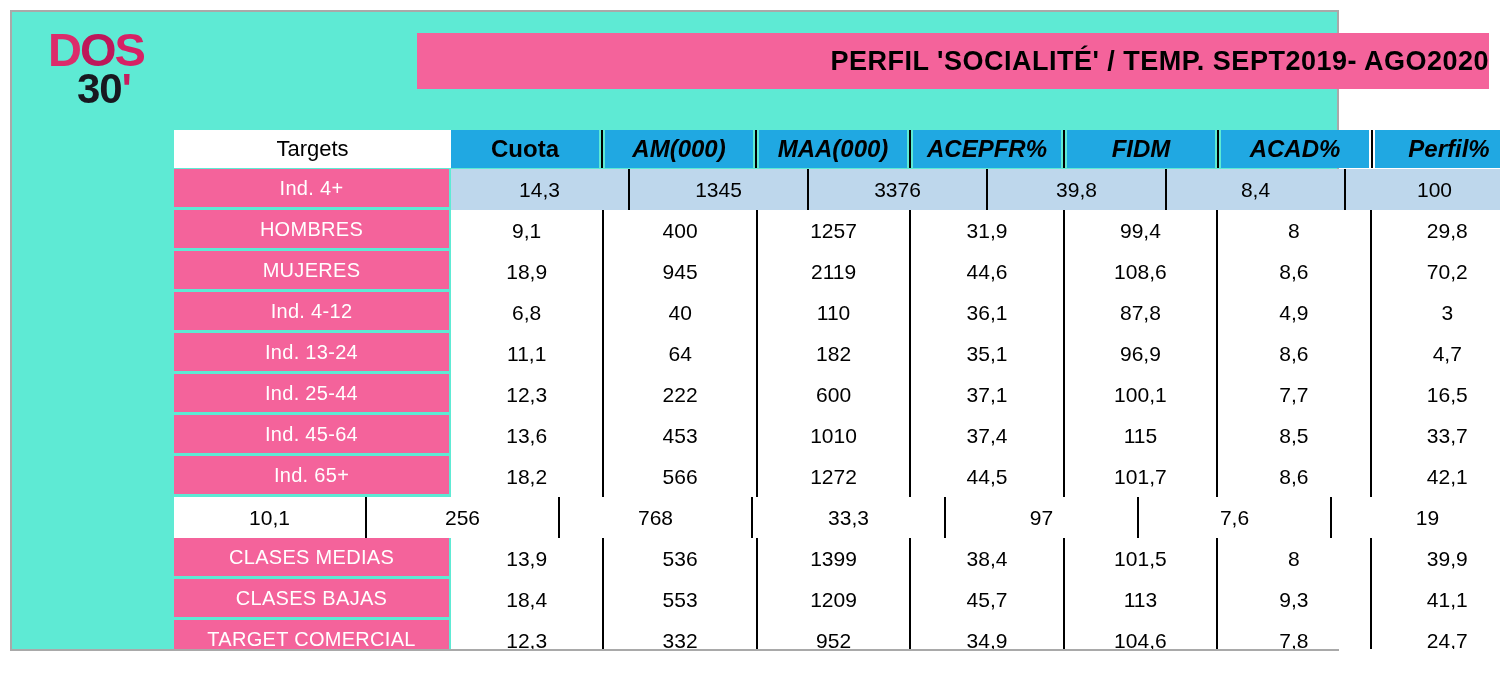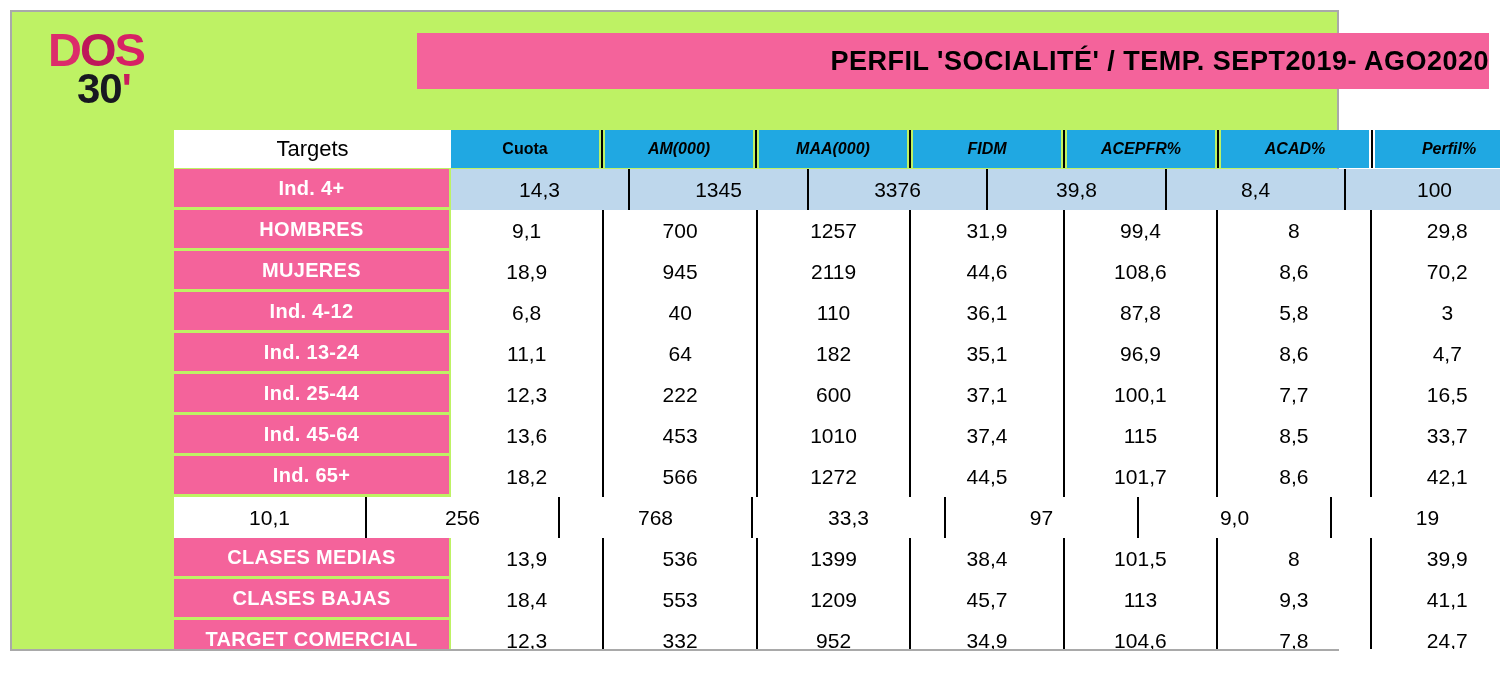--- a/index.html
+++ b/index.html
@@ -10,21 +10,21 @@
     overflow: hidden;
     font-family: "Liberation Sans", sans-serif;
   }
   .page { position: relative; width: 1500px; height: 699px; background: #fff; }
   .card {
     position: absolute;
     left: 10px; top: 10px;
     width: 1329px; height: 641px;
     box-sizing: border-box;
     border: 2px solid var(--card-border, #a9a9a9);
-    background: #bef264;
+    background: #5eead4;
   }
   
   .logo { position: absolute; left: 26px; top: 14px; line-height: 1; }
   .logo-dos {
     margin-left: 10px;
     font-size: 47px;
     font-weight: bold;
     letter-spacing: -2px;
   }
   .logo-dos span { display: inline-block; }
@@ -64,36 +64,36 @@
     width: 277px; box-sizing: border-box;
     display: flex; align-items: center; justify-content: center;
     font-size: 22px; color: #000; background: #fff;
   }
   .hcells { flex: 1; display: flex; }
   .hcell {
     flex: 1; box-sizing: border-box;
     background: var(--blue-header, #20a8e2);
     background-clip: padding-box;
     display: flex; align-items: center; justify-content: center;
-    font-weight: bold; font-size: 16px; color: #000;
+    font-weight: bold; font-size: 24px; color: #000;
     position: relative;
     text-align: right;
   }
   .hcell + .hcell { border-left: 6px solid transparent; font-style: italic; }
   .hcell + .hcell::before {
     content: "";
     position: absolute; left: -4px; top: 0; bottom: 0; width: 2px;
     background: #000;
   }
   .trow { display: flex; height: 41px; }
   .rlabel {
     width: 275px; height: 38px; margin-right: 2px;
     box-sizing: border-box;
     background: var(--pink, #f4639b);
-    color: #fff; font-weight: bold; font-size: 20px;
+    color: #fff; font-weight: normal; font-size: 20px;
     display: flex; align-items: center; justify-content: center;
     letter-spacing: 0.3px;
   }
   .cells { flex: 1; display: flex; }
   .cell {
     flex: 1; box-sizing: border-box;
     display: flex; align-items: center; justify-content: center;
     font-size: 21px; color: #000; background: #fff;
   }
   .cell + .cell { border-left: 2px solid #000; }
@@ -114,43 +114,43 @@
       <span class="title-text">PERFIL 'SOCIALITÉ' / TEMP. SEPT2019- AGO2020</span>
     </div>
 
     <div class="tablewrap">
       <div class="header-row">
         <div class="corner">Targets</div>
         <div class="hcells" id="hcells">
             <div class="hcell">Cuota</div>
             <div class="hcell">AM(000)</div>
             <div class="hcell">MAA(000)</div>
+            <div class="hcell">ACEPFR%</div>
             <div class="hcell">FIDM</div>
-            <div class="hcell">ACEPFR%</div>
             <div class="hcell">ACAD%</div>
             <div class="hcell">Perfil%</div>
           </div>
       </div>
       <div id="rows">
           <div class="trow hl">
             <div class="rlabel">Ind. 4+</div>
             <div class="cells">
               <div class="cell">14,3</div>
               <div class="cell">1345</div>
               <div class="cell">3376</div>
               <div class="cell">39,8</div>
               <div class="cell">8,4</div>
               <div class="cell">100</div>
             </div>
           </div>
           <div class="trow">
             <div class="rlabel">HOMBRES</div>
             <div class="cells">
               <div class="cell">9,1</div>
-              <div class="cell">700</div>
+              <div class="cell">400</div>
               <div class="cell">1257</div>
               <div class="cell">31,9</div>
               <div class="cell">99,4</div>
               <div class="cell">8</div>
               <div class="cell">29,8</div>
             </div>
           </div>
           <div class="trow">
             <div class="rlabel">MUJERES</div>
             <div class="cells">
@@ -164,21 +164,21 @@
             </div>
           </div>
           <div class="trow">
             <div class="rlabel">Ind. 4-12</div>
             <div class="cells">
               <div class="cell">6,8</div>
               <div class="cell">40</div>
               <div class="cell">110</div>
               <div class="cell">36,1</div>
               <div class="cell">87,8</div>
-              <div class="cell">5,8</div>
+              <div class="cell">4,9</div>
               <div class="cell">3</div>
             </div>
           </div>
           <div class="trow">
             <div class="rlabel">Ind. 13-24</div>
             <div class="cells">
               <div class="cell">11,1</div>
               <div class="cell">64</div>
               <div class="cell">182</div>
               <div class="cell">35,1</div>
@@ -223,21 +223,21 @@
               <div class="cell">42,1</div>
             </div>
           </div>
           <div class="trow">
             <div class="cells">
               <div class="cell">10,1</div>
               <div class="cell">256</div>
               <div class="cell">768</div>
               <div class="cell">33,3</div>
               <div class="cell">97</div>
-              <div class="cell">9,0</div>
+              <div class="cell">7,6</div>
               <div class="cell">19</div>
             </div>
           </div>
           <div class="trow">
             <div class="rlabel">CLASES MEDIAS</div>
             <div class="cells">
               <div class="cell">13,9</div>
               <div class="cell">536</div>
               <div class="cell">1399</div>
               <div class="cell">38,4</div>

